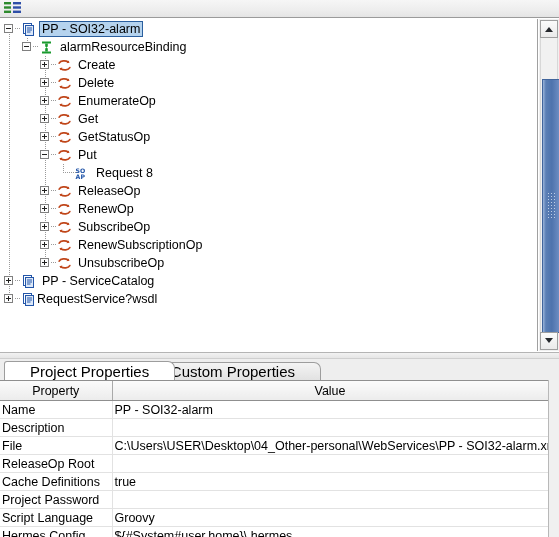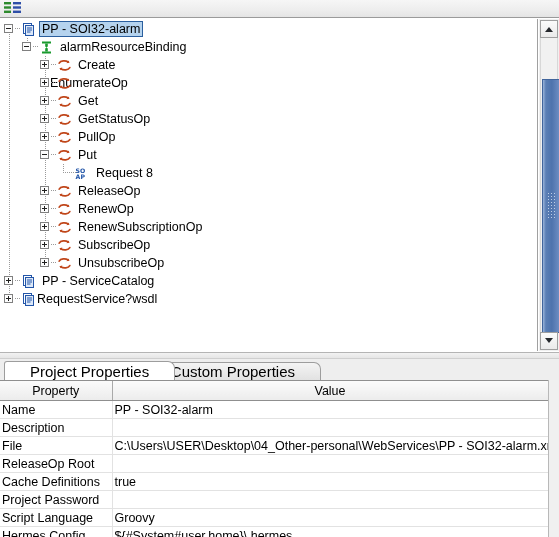--- a/index.html
+++ b/index.html
@@ -325,45 +325,45 @@
               <path d="M2.4 10.2 L5.4 9.6 L3.9 12.3 Z" fill="#c0461a"></path>
             </svg>
           </span><span class="label" style="margin-left: 75px;">Create</span></div>
         <div class="row"><i class="vline" style="left: 9px;"></i><i class="elbow" style="left: 45px;"></i><i class="vline" style="left: 45px; top: 8px;"></i><i class="hdot" style="left: 51px; width: 6px;"></i><i class="handle plus" style="left: 40px;"></i><span class="ic" style="left: 57px;">
             <svg width="15" height="15" viewBox="0 0 15 15">
               <path d="M2.2 5.2 C3.6 2.6 8.4 2.2 11.2 4.0" stroke="#c0461a" stroke-width="1.7" fill="none" stroke-linecap="round"></path>
               <path d="M12.6 4.6 L9.6 5.2 L11.1 2.5 Z" fill="#c0461a"></path>
               <path d="M12.8 9.6 C11.4 12.2 6.6 12.6 3.8 10.8" stroke="#c0461a" stroke-width="1.7" fill="none" stroke-linecap="round"></path>
               <path d="M2.4 10.2 L5.4 9.6 L3.9 12.3 Z" fill="#c0461a"></path>
             </svg>
-          </span><span class="label" style="margin-left: 47px;">EnumerateOp</span></div>
+          </span><span class="label" style="margin-left: 75px;">Delete</span></div>
+        <div class="row"><i class="vline" style="left: 9px;"></i><i class="elbow" style="left: 45px;"></i><i class="vline" style="left: 45px; top: 8px;"></i><i class="hdot" style="left: 51px; width: 6px;"></i><i class="handle plus" style="left: 40px;"></i><span class="ic" style="left: 57px;">
+            <svg width="15" height="15" viewBox="0 0 15 15">
+              <path d="M2.2 5.2 C3.6 2.6 8.4 2.2 11.2 4.0" stroke="#c0461a" stroke-width="1.7" fill="none" stroke-linecap="round"></path>
+              <path d="M12.6 4.6 L9.6 5.2 L11.1 2.5 Z" fill="#c0461a"></path>
+              <path d="M12.8 9.6 C11.4 12.2 6.6 12.6 3.8 10.8" stroke="#c0461a" stroke-width="1.7" fill="none" stroke-linecap="round"></path>
+              <path d="M2.4 10.2 L5.4 9.6 L3.9 12.3 Z" fill="#c0461a"></path>
+            </svg>
+          </span><span class="label" style="margin-left: 75px;">EnumerateOp</span></div>
         <div class="row"><i class="vline" style="left: 9px;"></i><i class="elbow" style="left: 45px;"></i><i class="vline" style="left: 45px; top: 8px;"></i><i class="hdot" style="left: 51px; width: 6px;"></i><i class="handle plus" style="left: 40px;"></i><span class="ic" style="left: 57px;">
             <svg width="15" height="15" viewBox="0 0 15 15">
               <path d="M2.2 5.2 C3.6 2.6 8.4 2.2 11.2 4.0" stroke="#c0461a" stroke-width="1.7" fill="none" stroke-linecap="round"></path>
               <path d="M12.6 4.6 L9.6 5.2 L11.1 2.5 Z" fill="#c0461a"></path>
               <path d="M12.8 9.6 C11.4 12.2 6.6 12.6 3.8 10.8" stroke="#c0461a" stroke-width="1.7" fill="none" stroke-linecap="round"></path>
               <path d="M2.4 10.2 L5.4 9.6 L3.9 12.3 Z" fill="#c0461a"></path>
             </svg>
           </span><span class="label" style="margin-left: 75px;">Get</span></div>
         <div class="row"><i class="vline" style="left: 9px;"></i><i class="elbow" style="left: 45px;"></i><i class="vline" style="left: 45px; top: 8px;"></i><i class="hdot" style="left: 51px; width: 6px;"></i><i class="handle plus" style="left: 40px;"></i><span class="ic" style="left: 57px;">
             <svg width="15" height="15" viewBox="0 0 15 15">
               <path d="M2.2 5.2 C3.6 2.6 8.4 2.2 11.2 4.0" stroke="#c0461a" stroke-width="1.7" fill="none" stroke-linecap="round"></path>
               <path d="M12.6 4.6 L9.6 5.2 L11.1 2.5 Z" fill="#c0461a"></path>
               <path d="M12.8 9.6 C11.4 12.2 6.6 12.6 3.8 10.8" stroke="#c0461a" stroke-width="1.7" fill="none" stroke-linecap="round"></path>
               <path d="M2.4 10.2 L5.4 9.6 L3.9 12.3 Z" fill="#c0461a"></path>
             </svg>
           </span><span class="label" style="margin-left: 75px;">GetStatusOp</span></div>
-        <div class="row"><i class="vline" style="left: 9px;"></i><i class="elbow" style="left: 45px;"></i><i class="vline" style="left: 45px; top: 8px;"></i><i class="hdot" style="left: 51px; width: 6px;"></i><i class="handle plus" style="left: 40px;"></i><span class="ic" style="left: 57px;">
-            <svg width="15" height="15" viewBox="0 0 15 15">
-              <path d="M2.2 5.2 C3.6 2.6 8.4 2.2 11.2 4.0" stroke="#c0461a" stroke-width="1.7" fill="none" stroke-linecap="round"></path>
-              <path d="M12.6 4.6 L9.6 5.2 L11.1 2.5 Z" fill="#c0461a"></path>
-              <path d="M12.8 9.6 C11.4 12.2 6.6 12.6 3.8 10.8" stroke="#c0461a" stroke-width="1.7" fill="none" stroke-linecap="round"></path>
-              <path d="M2.4 10.2 L5.4 9.6 L3.9 12.3 Z" fill="#c0461a"></path>
-            </svg>
-          </span><span class="label" style="margin-left: 75px;">PullOp</span></div>
         <div class="row"><i class="vline" style="left: 9px;"></i><i class="elbow" style="left: 45px;"></i><i class="vline" style="left: 45px; top: 8px;"></i><i class="hdot" style="left: 51px; width: 6px;"></i><i class="handle" style="left: 40px;"></i><span class="ic" style="left: 57px;">
             <svg width="15" height="15" viewBox="0 0 15 15">
               <path d="M2.2 5.2 C3.6 2.6 8.4 2.2 11.2 4.0" stroke="#c0461a" stroke-width="1.7" fill="none" stroke-linecap="round"></path>
               <path d="M12.6 4.6 L9.6 5.2 L11.1 2.5 Z" fill="#c0461a"></path>
               <path d="M12.8 9.6 C11.4 12.2 6.6 12.6 3.8 10.8" stroke="#c0461a" stroke-width="1.7" fill="none" stroke-linecap="round"></path>
               <path d="M2.4 10.2 L5.4 9.6 L3.9 12.3 Z" fill="#c0461a"></path>
             </svg>
           </span><span class="label" style="margin-left: 75px;">Put</span></div>
         <div class="row"><i class="vline" style="left: 9px;"></i><i class="vline" style="left: 45px;"></i><i class="elbow" style="left: 63px;"></i><i class="hdot" style="left: 63px; width: 16px;"></i><span class="ic" style="left: 75px;">
             <svg width="15" height="15" viewBox="0 0 15 15">
@@ -387,29 +387,29 @@
               <path d="M2.4 10.2 L5.4 9.6 L3.9 12.3 Z" fill="#c0461a"></path>
             </svg>
           </span><span class="label" style="margin-left: 75px;">RenewOp</span></div>
         <div class="row"><i class="vline" style="left: 9px;"></i><i class="elbow" style="left: 45px;"></i><i class="vline" style="left: 45px; top: 8px;"></i><i class="hdot" style="left: 51px; width: 6px;"></i><i class="handle plus" style="left: 40px;"></i><span class="ic" style="left: 57px;">
             <svg width="15" height="15" viewBox="0 0 15 15">
               <path d="M2.2 5.2 C3.6 2.6 8.4 2.2 11.2 4.0" stroke="#c0461a" stroke-width="1.7" fill="none" stroke-linecap="round"></path>
               <path d="M12.6 4.6 L9.6 5.2 L11.1 2.5 Z" fill="#c0461a"></path>
               <path d="M12.8 9.6 C11.4 12.2 6.6 12.6 3.8 10.8" stroke="#c0461a" stroke-width="1.7" fill="none" stroke-linecap="round"></path>
               <path d="M2.4 10.2 L5.4 9.6 L3.9 12.3 Z" fill="#c0461a"></path>
             </svg>
+          </span><span class="label" style="margin-left: 75px;">SubscribeOp</span></div>
+        <div class="row"><i class="vline" style="left: 9px;"></i><i class="elbow" style="left: 45px;"></i><i class="vline" style="left: 45px; top: 8px;"></i><i class="hdot" style="left: 51px; width: 6px;"></i><i class="handle plus" style="left: 40px;"></i><span class="ic" style="left: 57px;">
+            <svg width="15" height="15" viewBox="0 0 15 15">
+              <path d="M2.2 5.2 C3.6 2.6 8.4 2.2 11.2 4.0" stroke="#c0461a" stroke-width="1.7" fill="none" stroke-linecap="round"></path>
+              <path d="M12.6 4.6 L9.6 5.2 L11.1 2.5 Z" fill="#c0461a"></path>
+              <path d="M12.8 9.6 C11.4 12.2 6.6 12.6 3.8 10.8" stroke="#c0461a" stroke-width="1.7" fill="none" stroke-linecap="round"></path>
+              <path d="M2.4 10.2 L5.4 9.6 L3.9 12.3 Z" fill="#c0461a"></path>
+            </svg>
           </span><span class="label" style="margin-left: 75px;">RenewSubscriptionOp</span></div>
-        <div class="row"><i class="vline" style="left: 9px;"></i><i class="elbow" style="left: 45px;"></i><i class="vline" style="left: 45px; top: 8px;"></i><i class="hdot" style="left: 51px; width: 6px;"></i><i class="handle plus" style="left: 40px;"></i><span class="ic" style="left: 57px;">
-            <svg width="15" height="15" viewBox="0 0 15 15">
-              <path d="M2.2 5.2 C3.6 2.6 8.4 2.2 11.2 4.0" stroke="#c0461a" stroke-width="1.7" fill="none" stroke-linecap="round"></path>
-              <path d="M12.6 4.6 L9.6 5.2 L11.1 2.5 Z" fill="#c0461a"></path>
-              <path d="M12.8 9.6 C11.4 12.2 6.6 12.6 3.8 10.8" stroke="#c0461a" stroke-width="1.7" fill="none" stroke-linecap="round"></path>
-              <path d="M2.4 10.2 L5.4 9.6 L3.9 12.3 Z" fill="#c0461a"></path>
-            </svg>
-          </span><span class="label" style="margin-left: 75px;">SubscribeOp</span></div>
         <div class="row"><i class="vline" style="left: 9px;"></i><i class="elbow" style="left: 45px;"></i><i class="hdot" style="left: 51px; width: 6px;"></i><i class="handle plus" style="left: 40px;"></i><span class="ic" style="left: 57px;">
             <svg width="15" height="15" viewBox="0 0 15 15">
               <path d="M2.2 5.2 C3.6 2.6 8.4 2.2 11.2 4.0" stroke="#c0461a" stroke-width="1.7" fill="none" stroke-linecap="round"></path>
               <path d="M12.6 4.6 L9.6 5.2 L11.1 2.5 Z" fill="#c0461a"></path>
               <path d="M12.8 9.6 C11.4 12.2 6.6 12.6 3.8 10.8" stroke="#c0461a" stroke-width="1.7" fill="none" stroke-linecap="round"></path>
               <path d="M2.4 10.2 L5.4 9.6 L3.9 12.3 Z" fill="#c0461a"></path>
             </svg>
           </span><span class="label" style="margin-left: 75px;">UnsubscribeOp</span></div>
         <div class="row"><i class="elbow" style="left: 9px;"></i><i class="vline" style="left: 9px; top: 8px;"></i><i class="hdot" style="left: 15px; width: 6px;"></i><i class="handle plus" style="left: 4px;"></i><span class="ic" style="left: 21px;">
             <svg width="15" height="15" viewBox="0 0 15 15">

